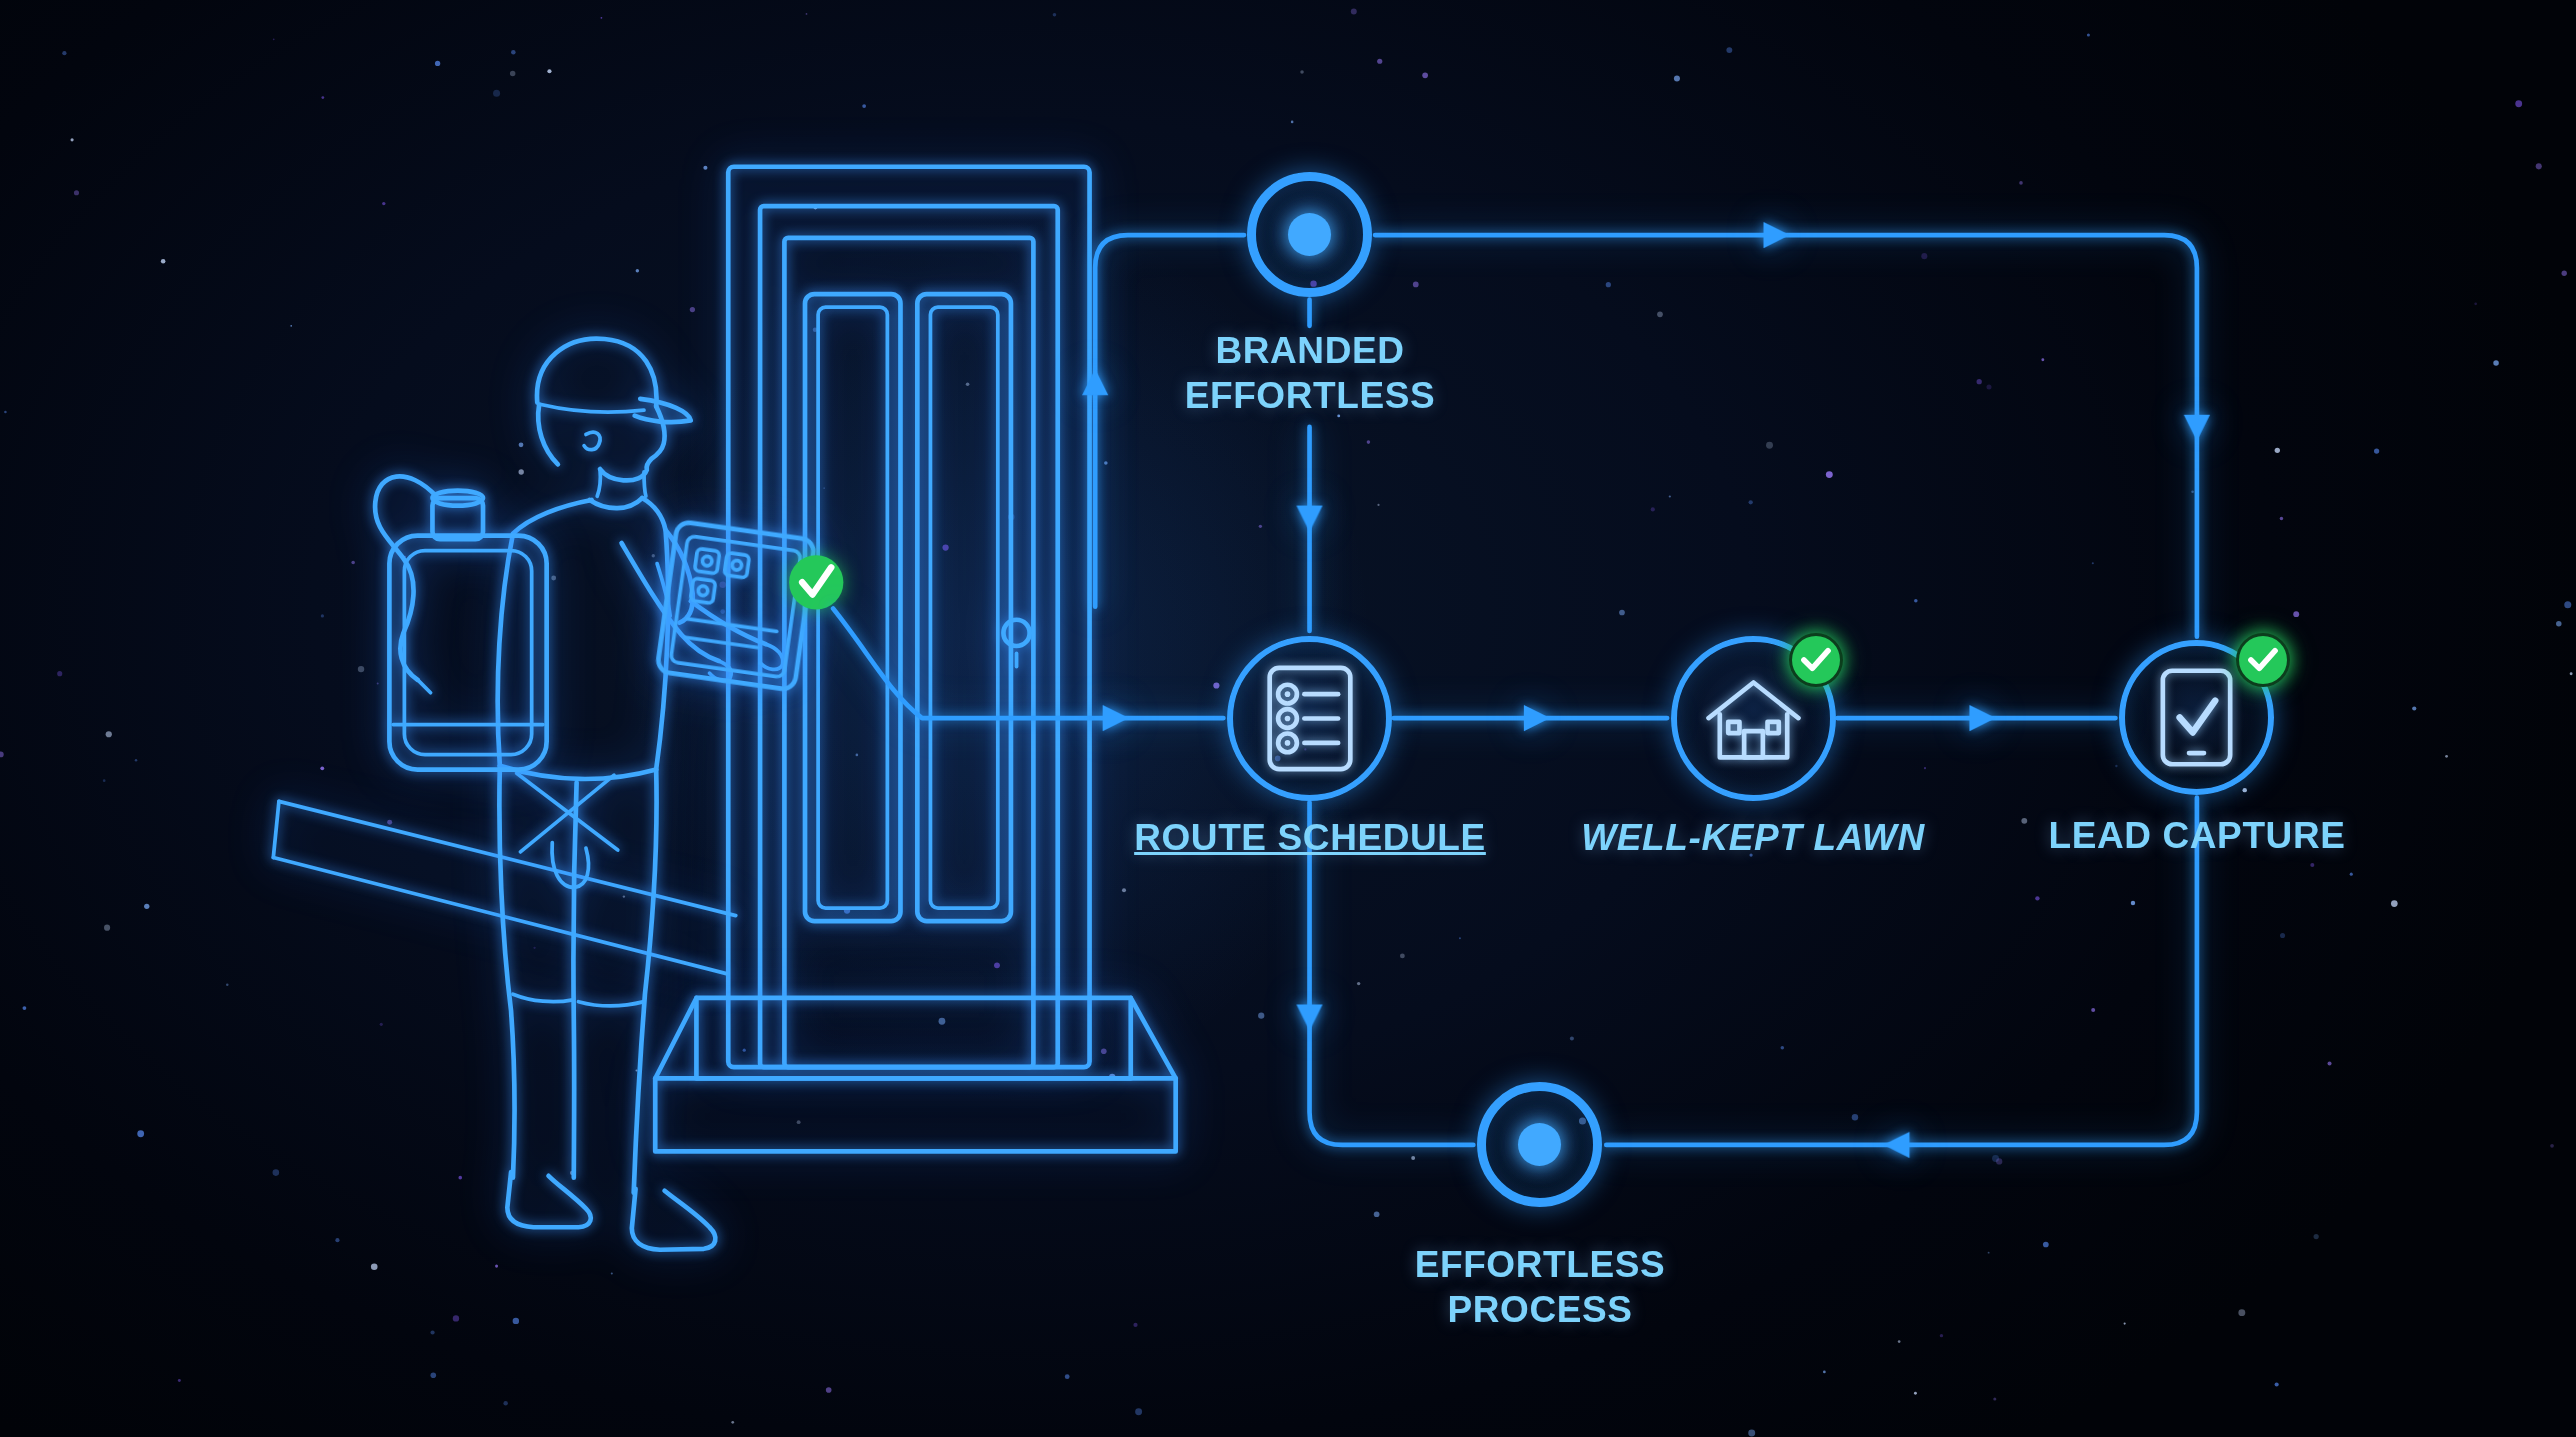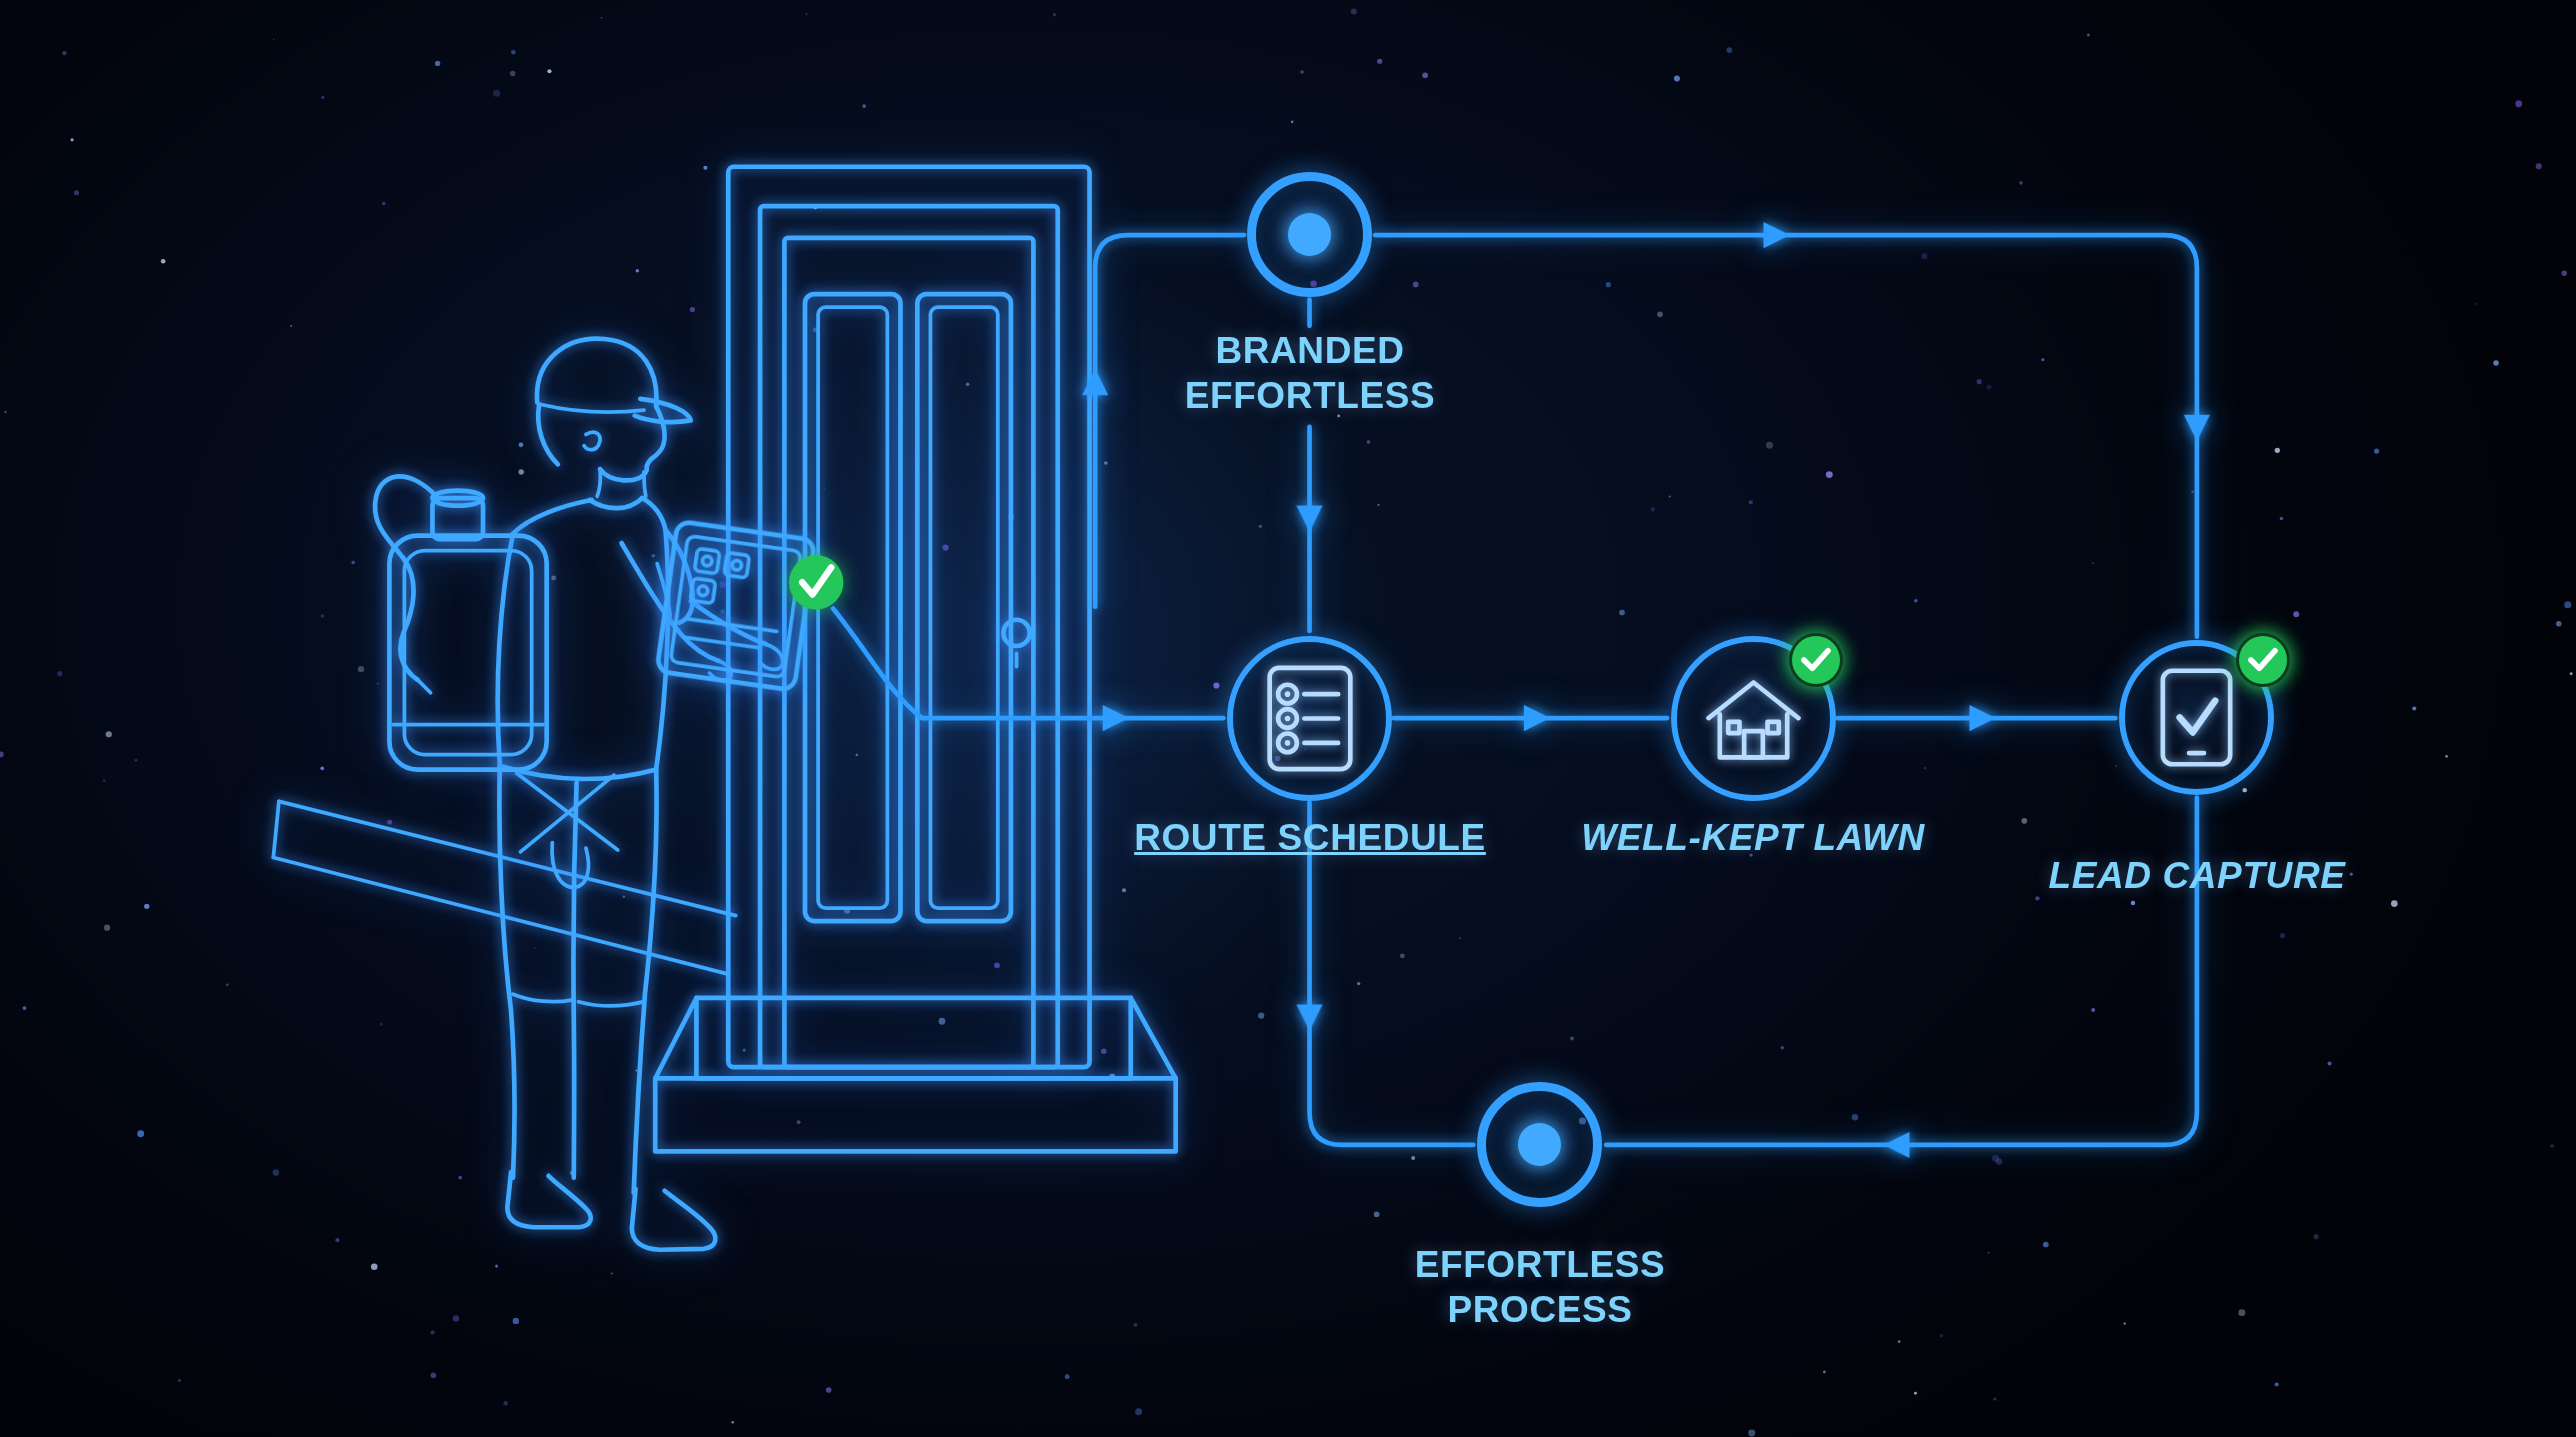--- a/index.html
+++ b/index.html
@@ -419,21 +419,21 @@
     <rect x="6" y="4" width="72" height="100" rx="10"></rect>
     <path d="M 24 54 L 38 70 L 62 36" stroke-width="7"></path>
     <path d="M 34 92 L 50 92"></path>
   </svg>
 </div>
 <div class="badge green-glow" style="left:2236px; top:633px;">
   <svg width="32" height="26" viewBox="0 0 34 28">
     <path d="M 4 14 L 13 23 L 30 4" stroke="#ffffff" stroke-width="6" fill="none" stroke-linecap="round" stroke-linejoin="round"></path>
   </svg>
 </div>
-<div class="label" style="left:2197px; top:853px;font-style:italic;">
+<div class="label" style="left:2197px; top:813px;">
   <div>LEAD CAPTURE</div>
 </div>
 
 <div class="node size-sm" style="left:1477px; top:1082px;">
   <div class="node-dot"></div>
 </div>
 <div class="label" style="left:1540px; top:1242px;">
   <div>EFFORTLESS</div>
   <div>PROCESS</div>
 </div>

